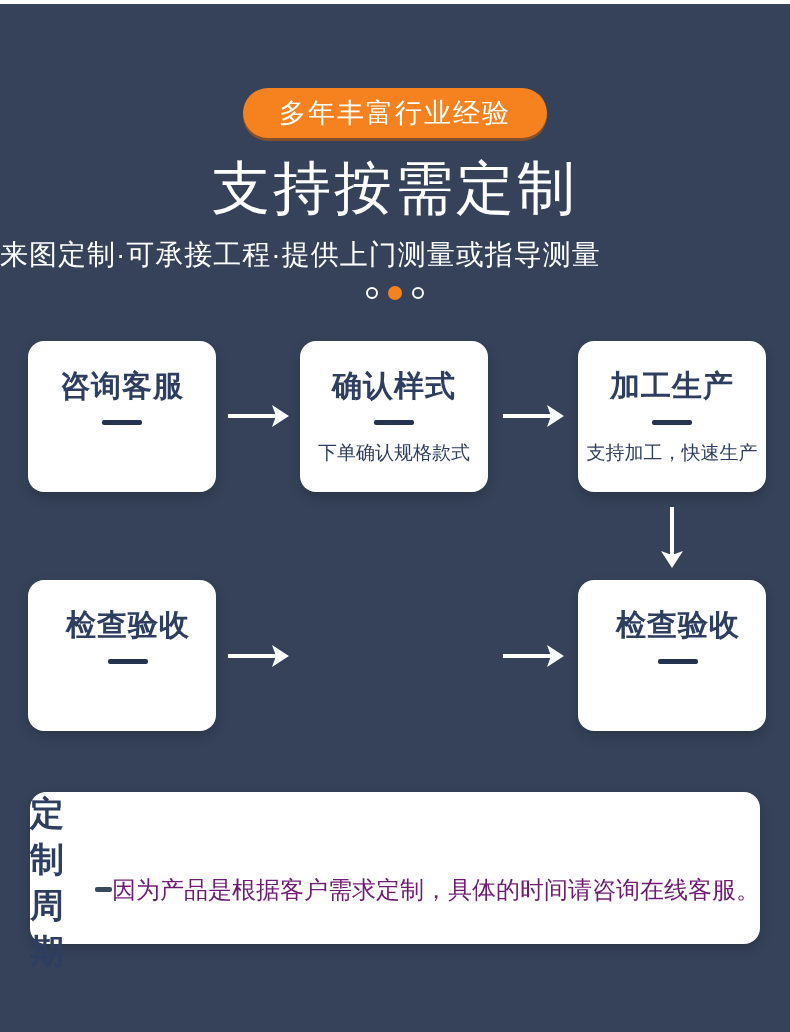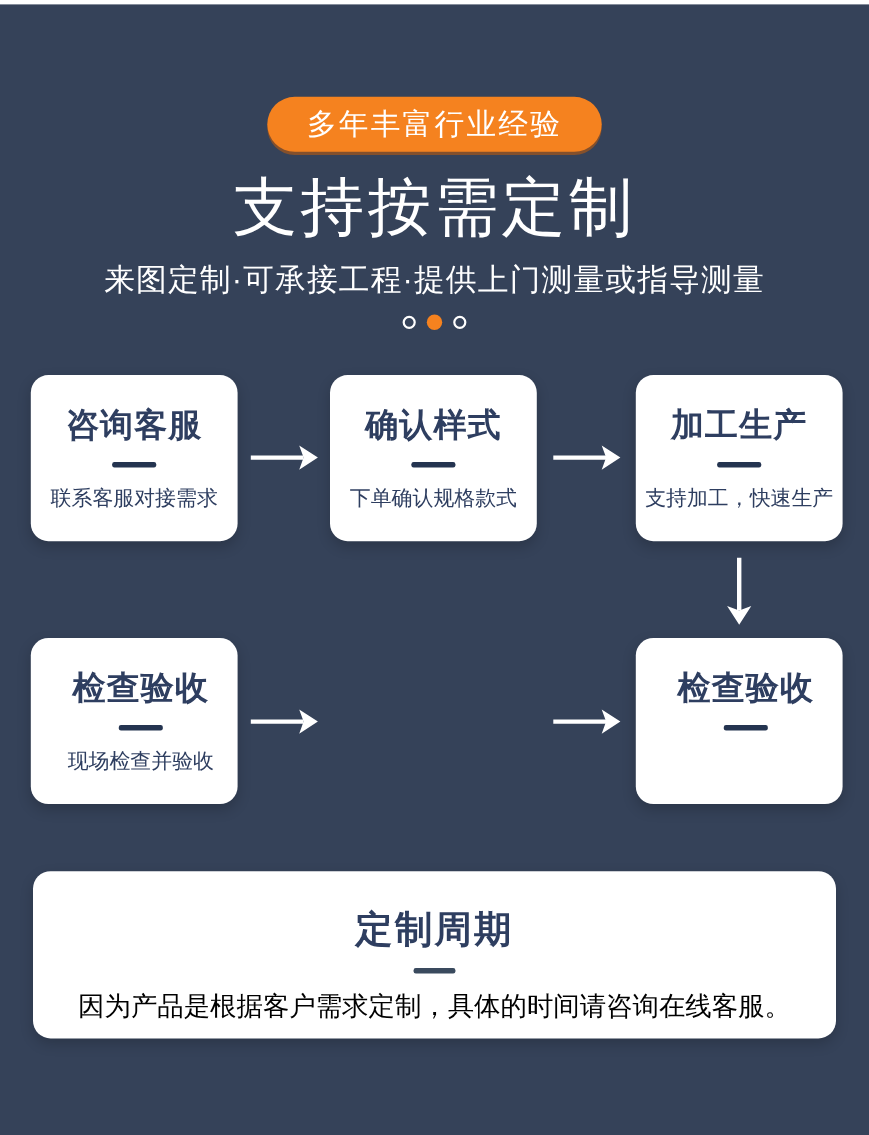--- a/index.html
+++ b/index.html
@@ -48,21 +48,21 @@
     color: #ffffff;
     font-size: 58px;
     font-weight: normal;
     letter-spacing: 3px;
   }
 
   .subtitle {
     position: absolute;
     top: 236px; left: 0;
     width: 100%;
-    text-align: center;
+    text-align: left;
     color: #ffffff;
     font-size: 28px;
     letter-spacing: 1px;
     white-space: nowrap;
   }
 
   .dots {
     position: absolute;
     top: 286px; left: 0;
     width: 100%;
@@ -127,39 +127,38 @@
 
   
   .info-card {
     position: absolute;
     top: 792px; left: 30px;
     width: 730px; height: 152px;
     background: #ffffff;
     border-radius: 16px;
     box-shadow: 0 5px 12px rgba(0, 0, 0, 0.18);
     display: flex;
-    flex-direction: column;
     align-items: center;
     padding-top: 30px;
   }
   .info-card .info-title {
     color: #2e3e60;
     font-size: 34px;
     font-weight: bold;
     letter-spacing: 2px;
   }
   .info-card .info-dash {
     margin-top: 12px;
     width: 38px; height: 5px;
     background: #3a4a5e;
     border-radius: 2px;
   }
   .info-card .info-desc {
     margin-top: 14px;
-    color: #000000;
+    color: #701a75;
     font-size: 24px;
     white-space: nowrap;
   }
 </style>
 </head>
 <body>
 
 <div class="stage">
 
   <div class="top-strip"></div>
@@ -170,37 +169,35 @@
 
   <div class="dots">
     <span class="dot"></span>
     <span class="dot active"></span>
     <span class="dot"></span>
   </div>
 
   <div class="card r1 c1">
     <div class="step-title">咨询客服</div>
     <div class="step-dash"></div>
-    <div class="step-desc">联系客服对接需求</div>
   </div>
   <div class="card r1 c2">
     <div class="step-title">确认样式</div>
     <div class="step-dash"></div>
     <div class="step-desc">下单确认规格款式</div>
   </div>
   <div class="card r1 c3">
     <div class="step-title">加工生产</div>
     <div class="step-dash"></div>
     <div class="step-desc">支持加工，快速生产</div>
   </div>
 
   <div class="card r2 c1">
     <div class="step-title">检查验收</div>
     <div class="step-dash"></div>
-    <div class="step-desc">现场检查并验收</div>
   </div>
   <div class="card r2 c3">
     <div class="step-title">检查验收</div>
     <div class="step-dash"></div>
   </div>
 
   <div class="arrow" style="left:226px; top:401px;">
     <svg width="64" height="30" viewBox="0 0 64 30">
       <line x1="2" y1="15" x2="50" y2="15" stroke="#ffffff" stroke-width="4"></line>
       <polygon points="46,4 63,15 46,26 50,15" fill="#ffffff"></polygon>

